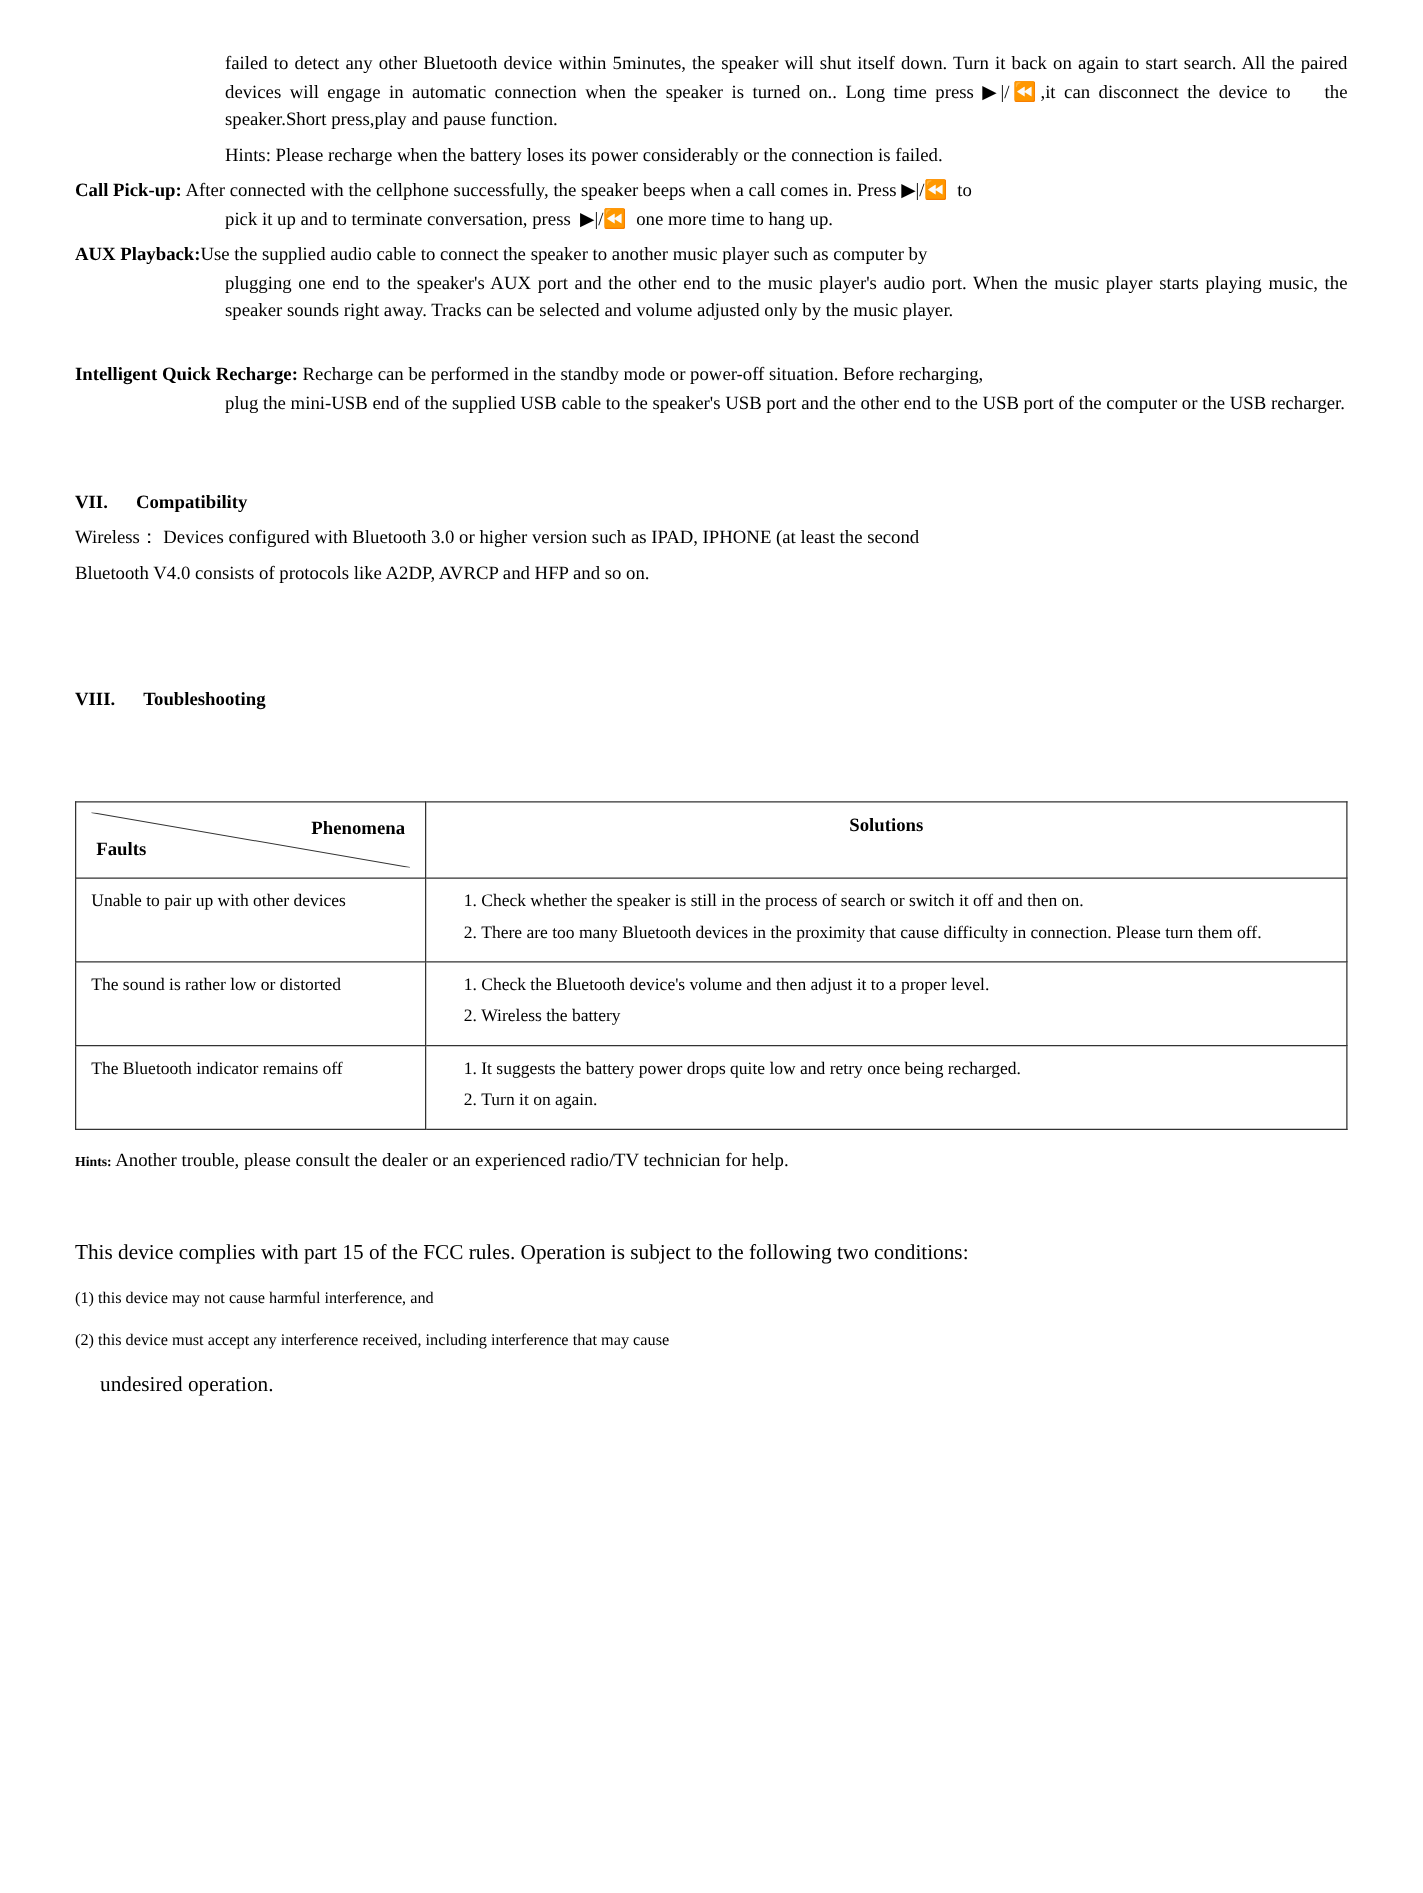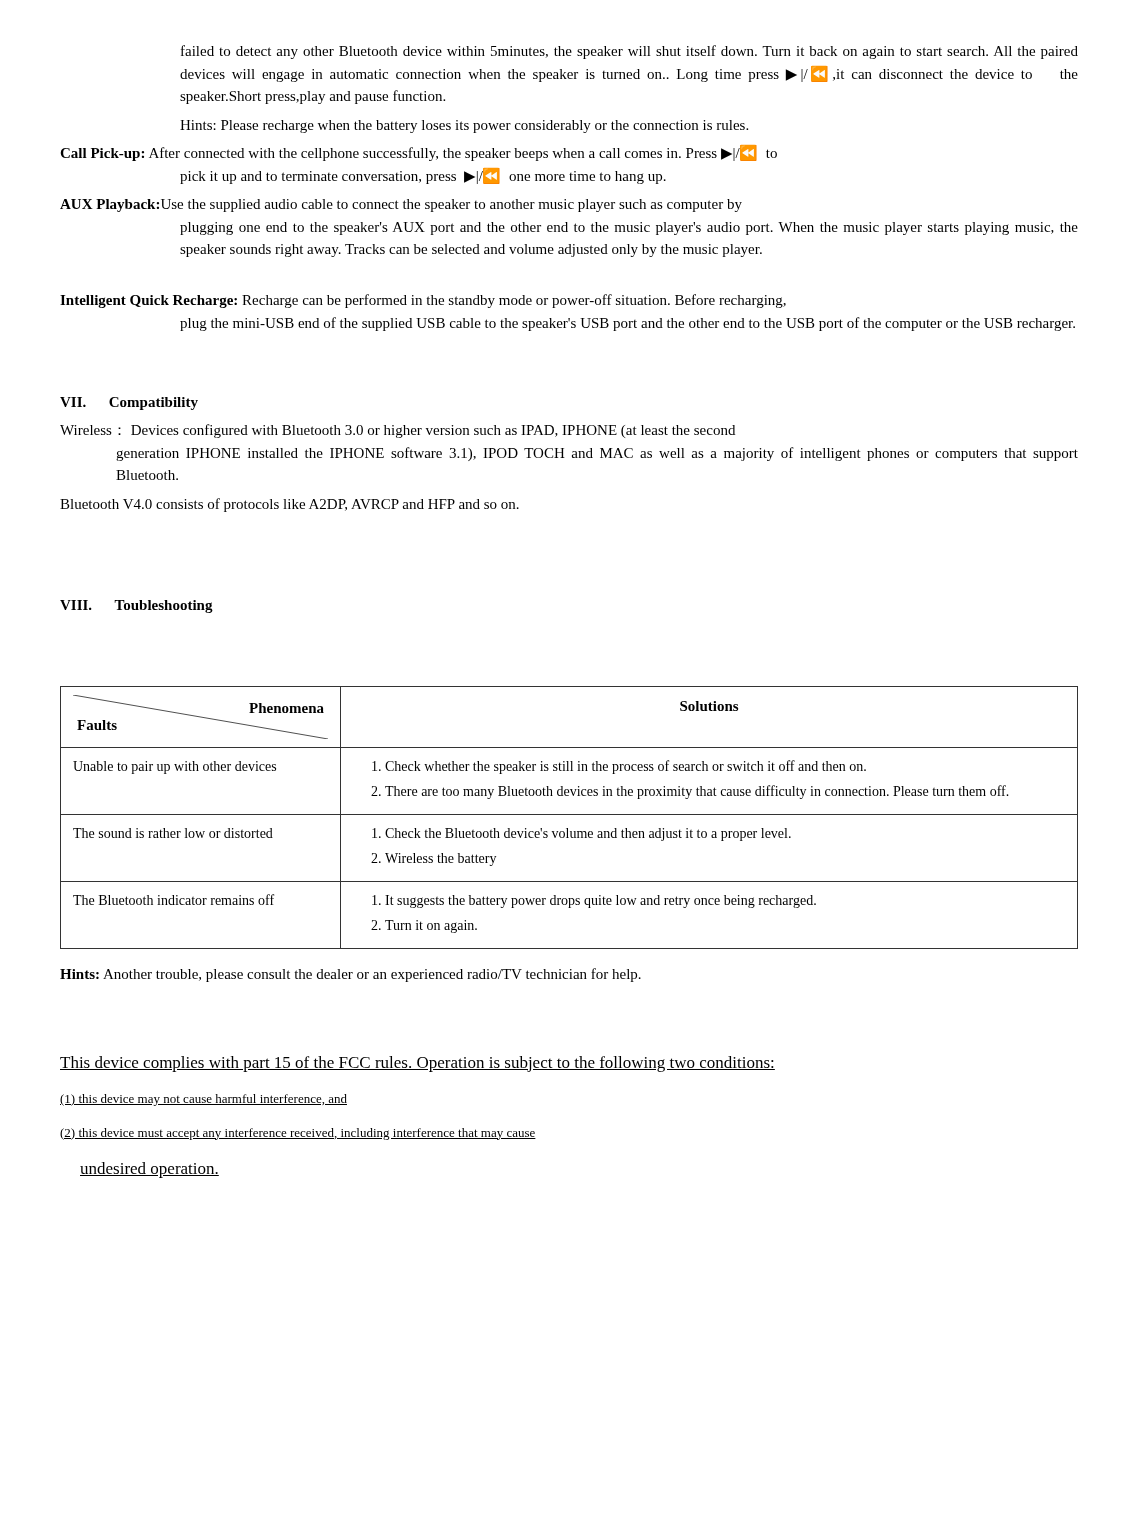--- a/index.html
+++ b/index.html
@@ -87,60 +87,59 @@
       font-size: 14px;
     }
     .solution-cell ol {
       margin-left: 32px;
     }
     .solution-cell ol li {
       margin-bottom: 4px;
       text-align: justify;
     }
     .fcc-section {
-      margin-top: 32px;
-      text-decoration: underline;
+      margin-top: 16px;
     }
     .fcc-title {
       font-size: 17px;
       margin-bottom: 14px;
     }
     .fcc-item {
       font-size: 13px;
       margin-bottom: 14px;
     }
     .fcc-item-indent {
       font-size: 17px;
       margin-left: 20px;
       margin-bottom: 14px;
     }
     .hints-section {
       font-size: 15px;
       margin-bottom: 10px;
     }
     .hints-bold {
-      font-size: 15px;
+      font-size: 11px;
       font-weight: bold;
     }
     .intro-text {
       text-align: justify;
       margin-bottom: 6px;
     }
   </style>
 </head>
 <body>
 
 
 
 
 <div class="indent-block intro-text">
   failed to detect any other Bluetooth device within 5minutes, the speaker will shut itself down. Turn it back on again to start search. All the paired devices will engage in automatic connection when the speaker is turned on.. Long time press ▶|/⏪,it can disconnect the device to &nbsp;&nbsp; the speaker.Short press,play and pause function.
 </div>
 <div class="indent-block intro-text">
-  Hints: Please recharge when the battery loses its power considerably or the connection is rules.
+  Hints: Please recharge when the battery loses its power considerably or the connection is failed.
 </div>
 
 
 <div class="label-block intro-text">
   <span class="label-bold">Call Pick-up:</span>
   <span> After connected with the cellphone successfully, the speaker beeps when a call comes in. Press ▶|/⏪ &nbsp;to</span>
   <div class="indent-block">pick it up and to terminate conversation, press &nbsp;▶|/⏪&nbsp; one more time to hang up.</div>
 </div>
 
 
@@ -160,21 +159,20 @@
 <br>
 
 
 <div class="roman-heading">
   <span>VII.</span>&nbsp;&nbsp;&nbsp;&nbsp;&nbsp;
   <span>Compatibility</span>
 </div>
 
 <div class="label-block">
   <span>Wireless：</span><span> Devices configured with Bluetooth 3.0 or higher version such as IPAD, IPHONE (at least the second</span>
-  <div class="wireless-block intro-text">generation IPHONE installed the IPHONE software 3.1), IPOD TOCH and MAC as well as a majority of intelligent phones or computers that support Bluetooth.</div>
 </div>
 
 <div class="bt-line intro-text">Bluetooth V4.0 consists of protocols like A2DP, AVRCP and HFP and so on.</div>
 
 <br>
 <br>
 
 
 <div class="roman-heading">
   <span>VIII.</span>&nbsp;&nbsp;&nbsp;&nbsp;&nbsp;

